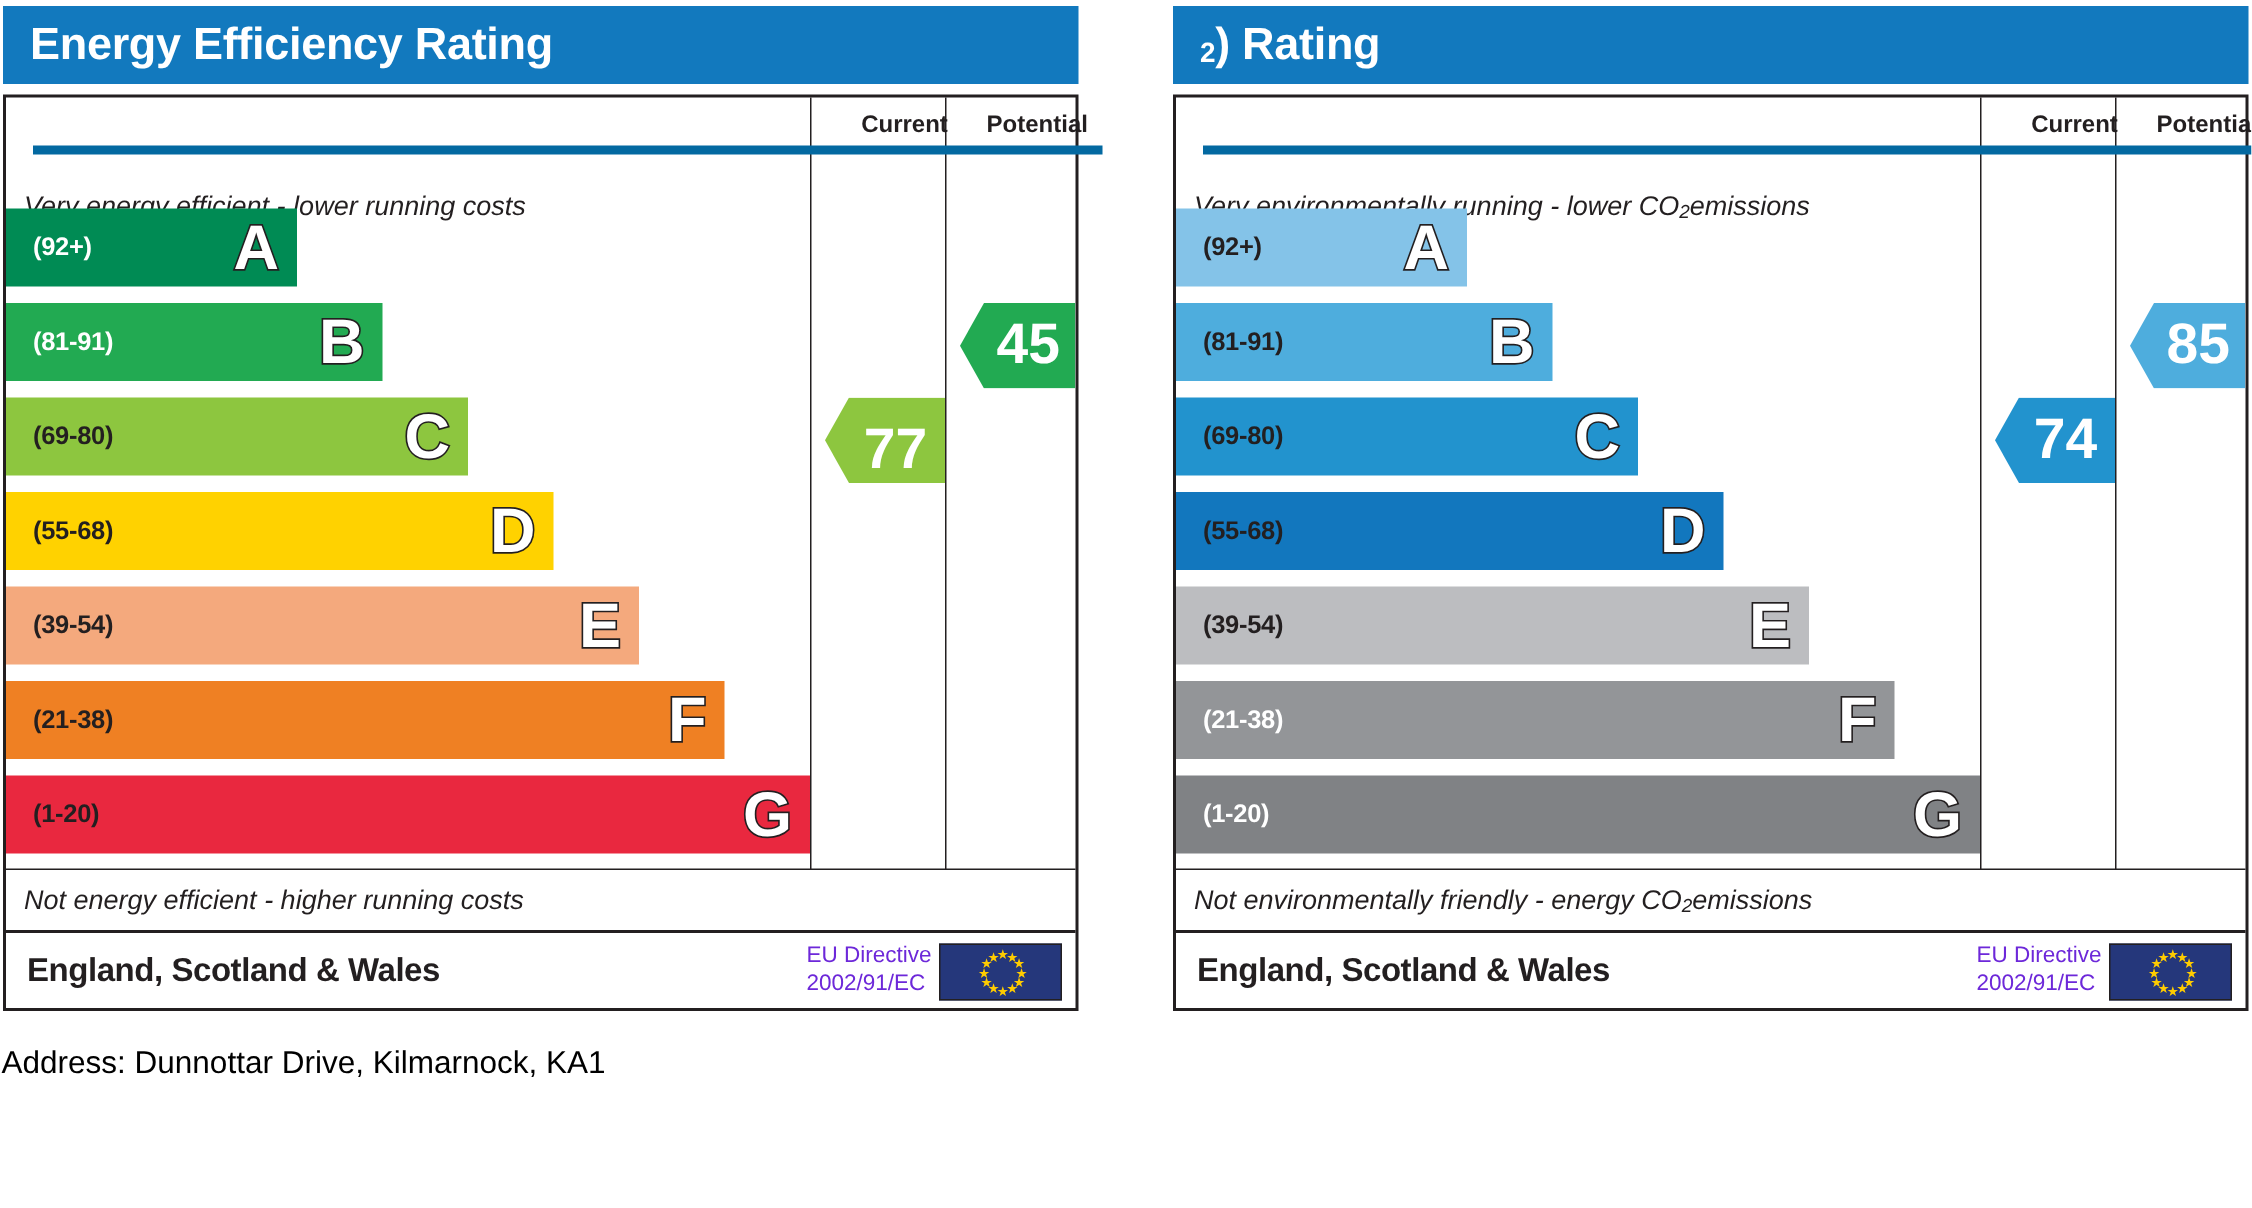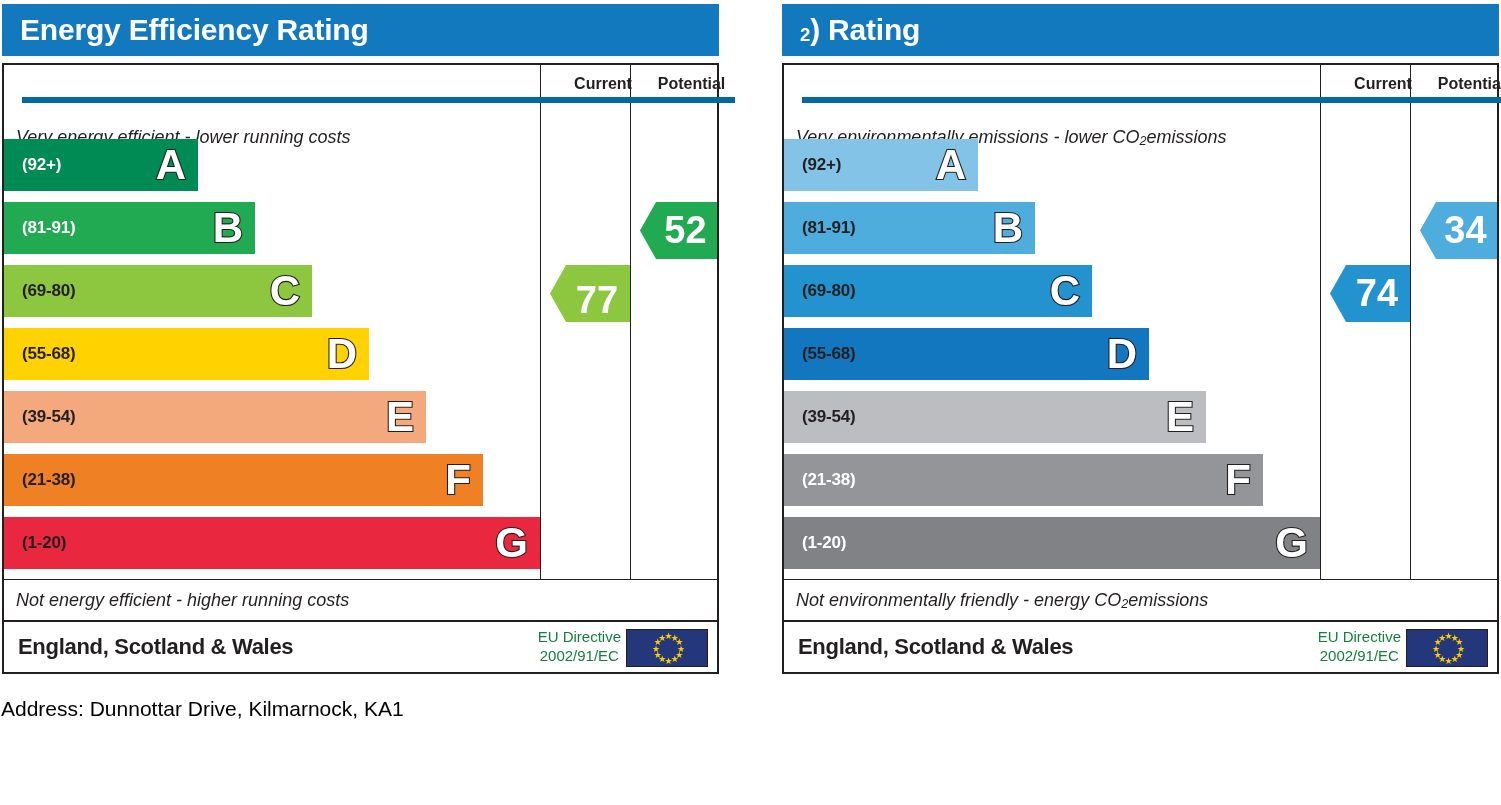--- a/index.html
+++ b/index.html
@@ -163,24 +163,24 @@
   .footer-region {
     font-size: 22px;
     font-weight: bold;
     color: #231f20;
     padding-left: 14px;
     letter-spacing: -0.3px;
   }
   .footer-directive {
     position: absolute;
     right: 96px;
-    text-align: center;
+    text-align: left;
     font-size: 15px;
     line-height: 1.25;
-    color: #15803d;
+    color: #6d28d9;
   }
   .eu-flag {
     position: absolute;
     right: 9px;
     top: 7px;
     width: 82px;
     height: 38px;
     background: #25377b;
     border: 1px solid #231f20;
   }
@@ -251,21 +251,21 @@
       </div>
       <div class="band" style="left:0px; top:452px; width:536px; background:#E9283F;">
         <span class="band-range" style="color:#231f20;">(1-20)</span>
         <span class="band-letter">G</span>
       </div>
 
       <div class="arrow" style="left:546px; top:200px; width:80px; background:#8DC63F;align-items:flex-end;">
         <span>77</span>
       </div>
       <div class="arrow" style="left:636px; top:137px; width:77px; background:#22AA52;">
-        <span>52</span>
+        <span>45</span>
       </div>
 
       <div class="cap-sep" style="top:514px; width:100%;"></div>
       <div class="caption bottom" style="width:536px; top:518px;text-align:right;">Not energy efficient - higher running costs</div>
 
       <div class="epc-footer">
         <span class="footer-region">England, Scotland &amp; Wales</span>
         <div class="footer-directive">
           <div>EU Directive</div>
           <div>2002/91/EC</div>
@@ -300,21 +300,21 @@
 
       <div class="col-sep" style="left:536px; height:515px;"></div>
       <div class="col-sep" style="left:626px; height:515px;"></div>
 
       <div class="th-row">
         <div class="th-label" style="left:536px; width:90px;">Current</div>
         <div class="th-label" style="left:626px; width:87px;">Potential</div>
       </div>
 
       <div class="caption top" style="width:536px;">
-          <span>Very environmentally emissions - lower CO</span>
+          <span>Very environmentally running - lower CO</span>
           <sub>2</sub>
           <span> emissions</span>
         </div>
 
       <div class="band" style="left:0px; top:74px;  width:194px; background:#84C3E8;">
         <span class="band-range" style="color:#231f20;">(92+)</span>
         <span class="band-letter">A</span>
       </div>
       <div class="band" style="left:0px; top:137px; width:251px; background:#4EADDD;">
         <span class="band-range" style="color:#231f20;">(81-91)</span>
@@ -338,21 +338,21 @@
       </div>
       <div class="band" style="left:0px; top:452px; width:536px; background:#808285;">
         <span class="band-range" style="color:#ffffff;">(1-20)</span>
         <span class="band-letter">G</span>
       </div>
 
       <div class="arrow" style="left:546px; top:200px; width:80px; background:#2293CE;">
         <span>74</span>
       </div>
       <div class="arrow" style="left:636px; top:137px; width:77px; background:#4EADDD;">
-        <span>34</span>
+        <span>85</span>
       </div>
 
       <div class="cap-sep" style="top:514px; width:100%;"></div>
       <div class="caption bottom" style="width:536px; top:518px;">
           <span>Not environmentally friendly - energy CO</span>
           <sub>2</sub>
           <span> emissions</span>
         </div>
 
       <div class="epc-footer">

